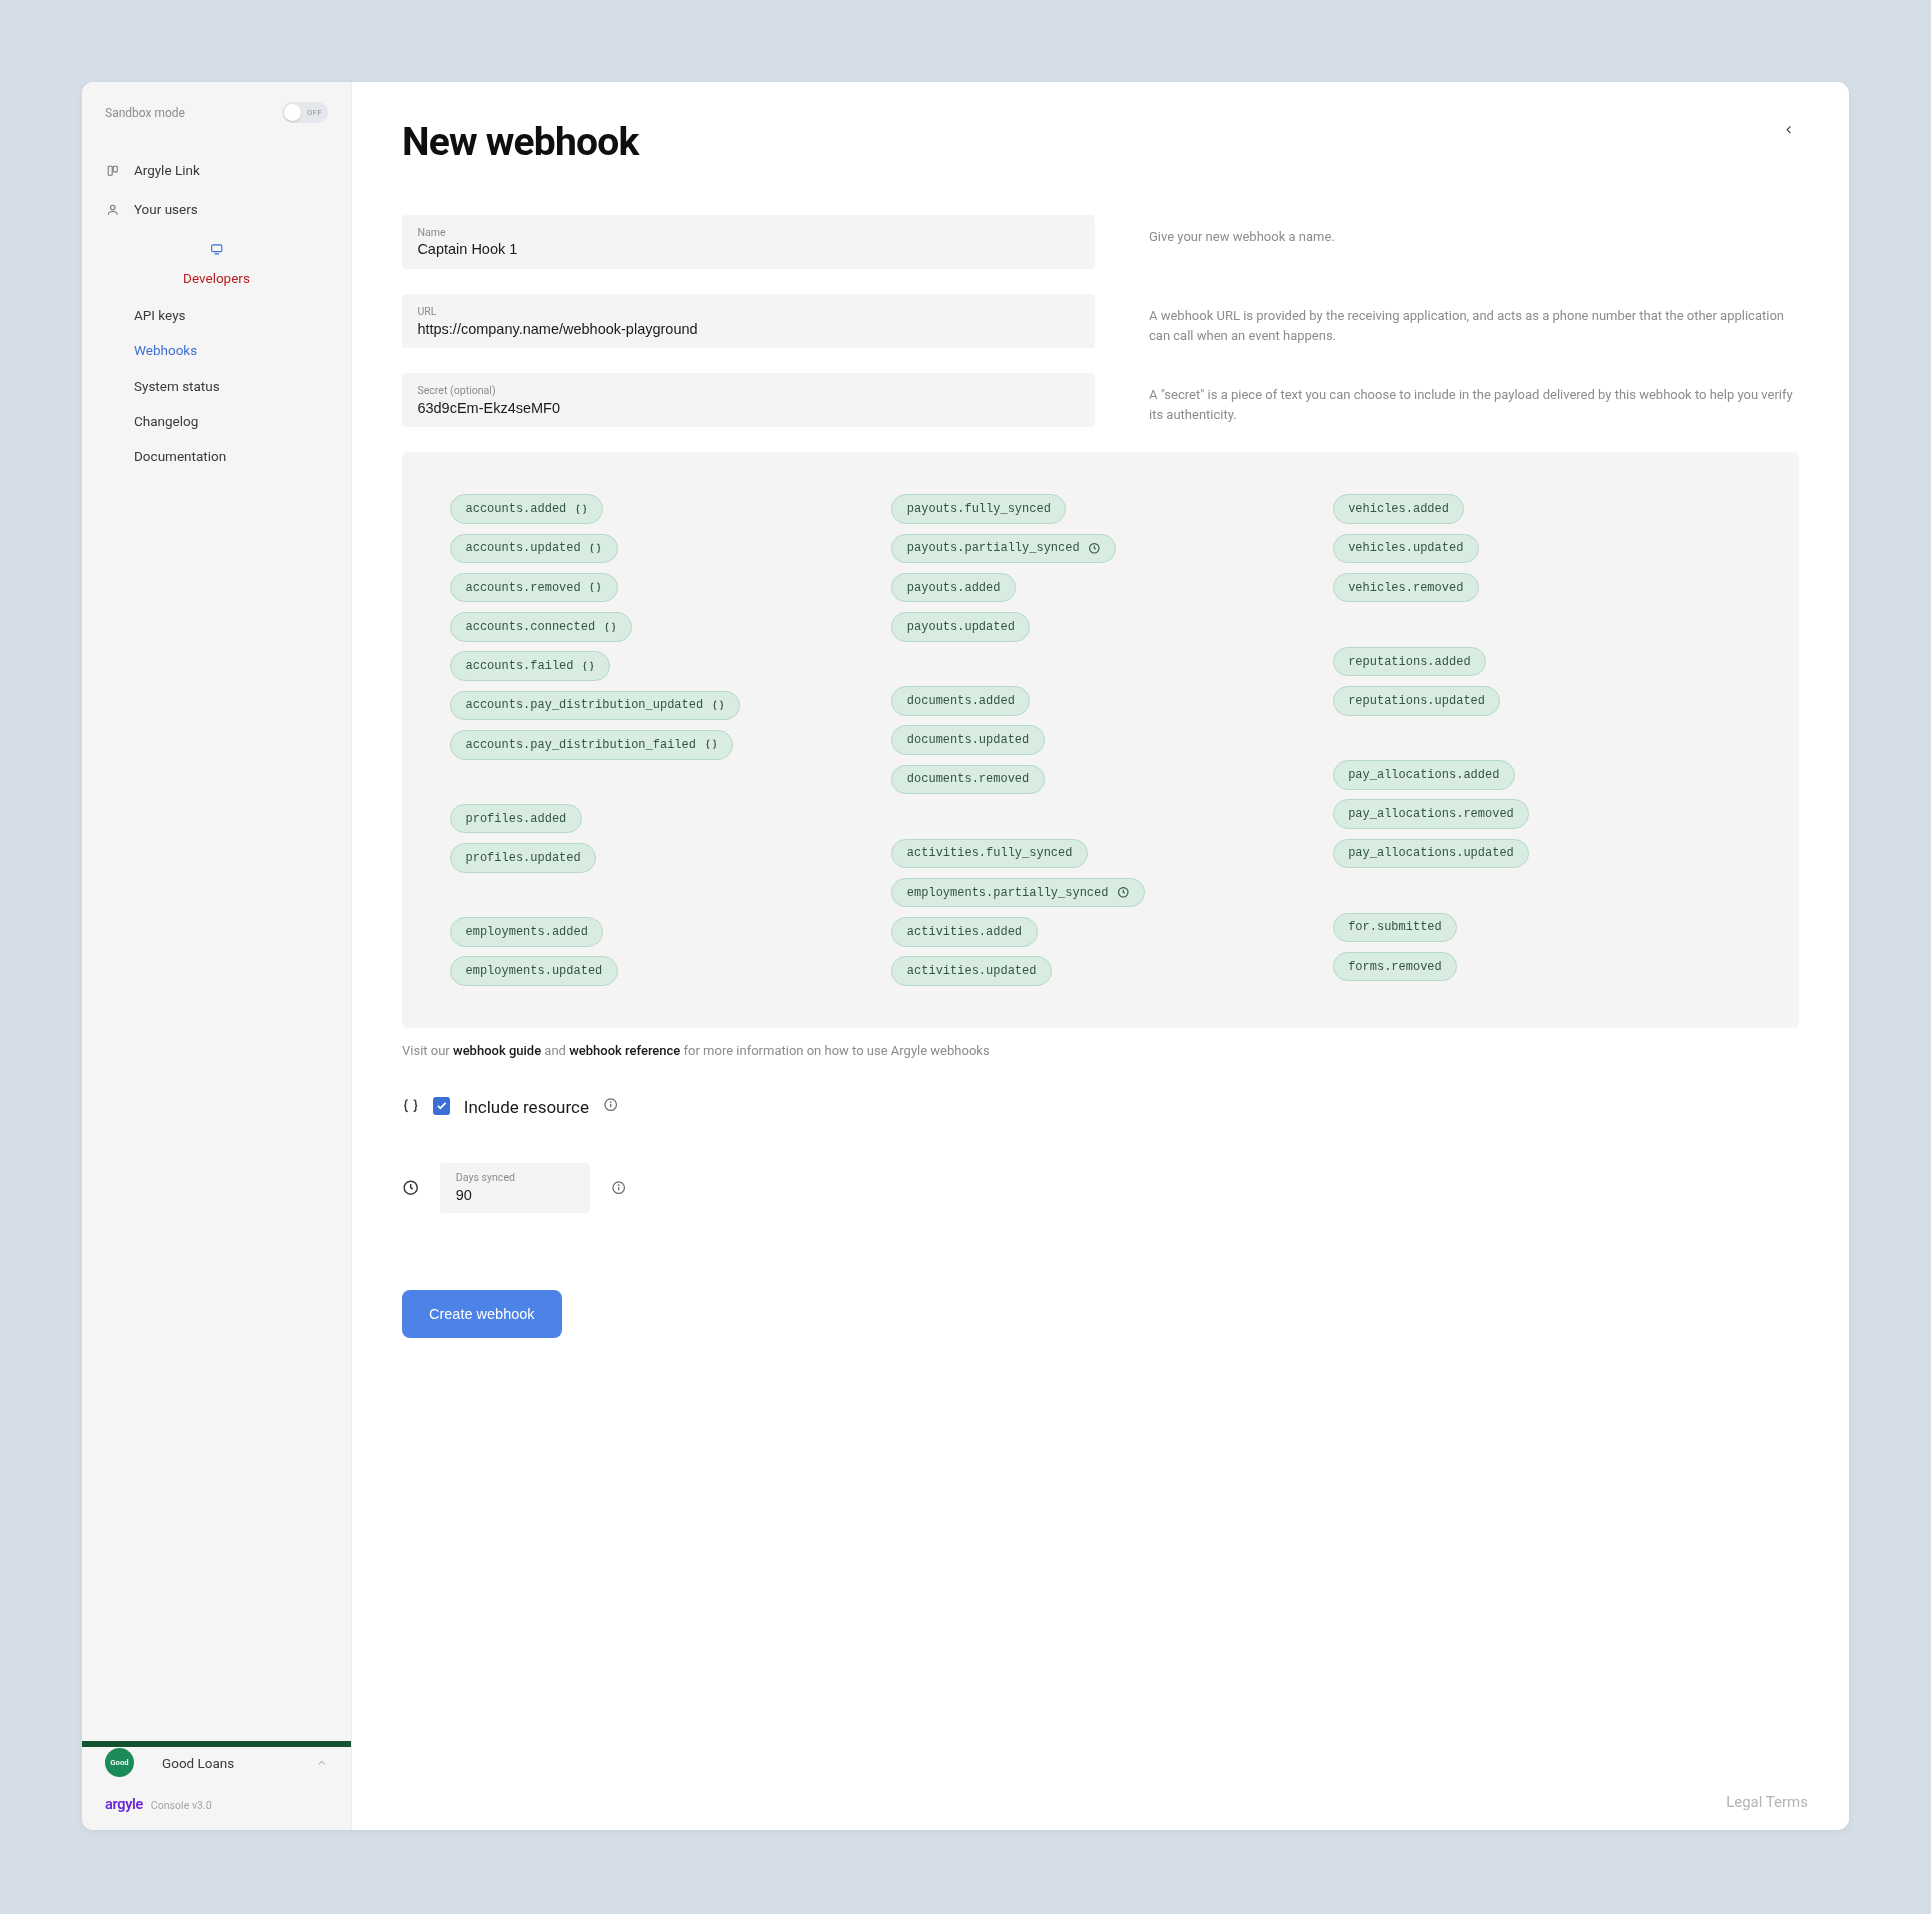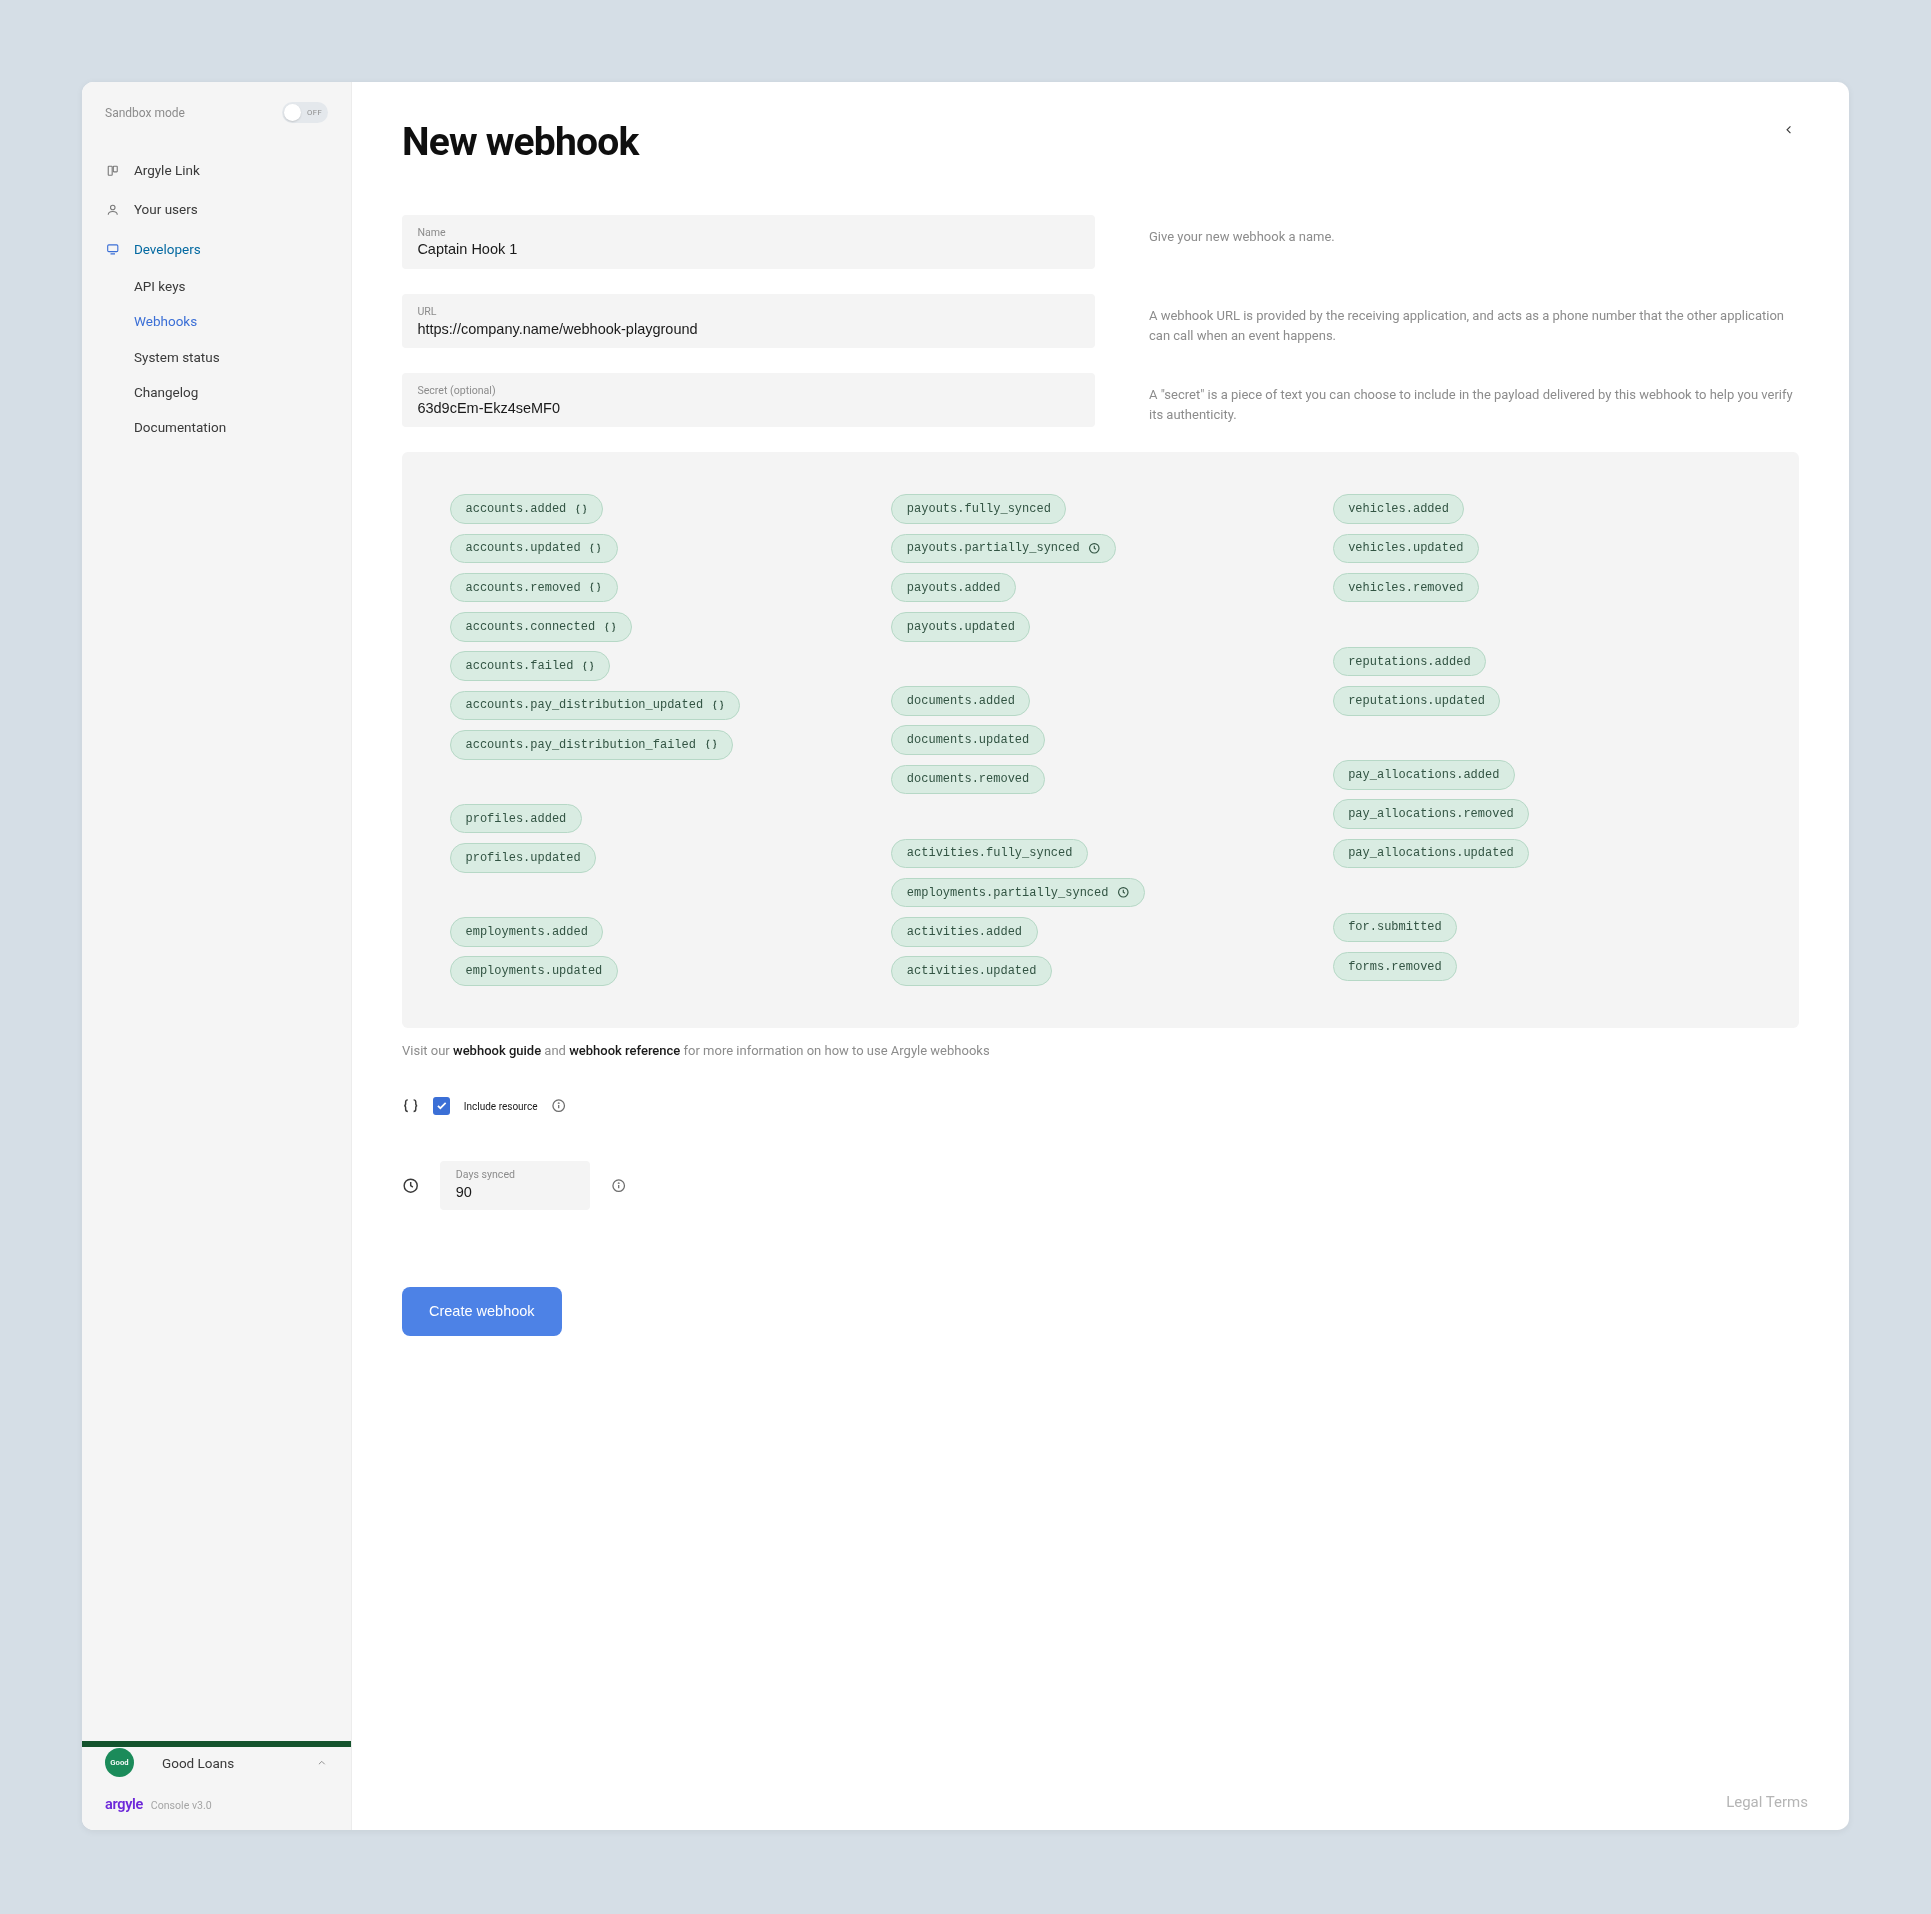--- a/index.html
+++ b/index.html
@@ -63,21 +63,21 @@
 .nav { padding: 7.7px 0; flex: 1; }
 .nav-item {
   display: flex;
   align-items: center;
   gap: 13.5px;
   padding: 11.6px 23px;
   font-size: 13.5px;
   color: #3a3a3a;
   cursor: pointer;
 }
-.nav-item.active { color: #0369a1; }
+.nav-item.active { color: #b91c1c; flex-direction: column; }
 .nav-icon {
   width: 15.4px;
   height: 15.4px;
   display: inline-flex;
   align-items: center;
   justify-content: center;
   color: #7a7a7a;
 }
 .nav-item.active .nav-icon { color: #3b6fd6; }
 .nav-sub {
@@ -234,24 +234,24 @@
 }
 .help-line {
   font-size: 13px;
   color: #8c8c8c;
   margin-bottom: 39px;
 }
 .help-line a { color: #1a1a1a; text-decoration: none; font-weight: 500; }
 
 .include-row {
   display: flex;
-  align-items: center;
+  align-items: flex-start;
   gap: 13.5px;
   margin-bottom: 46px;
-  font-size: 10px;
+  font-size: 17px;
 }
 .braces-icon { color: #3a3a3a; }
 .checkbox {
   width: 17.4px; height: 17.4px;
   background: #3b6fd6;
   border-radius: 2.9px;
   display: flex;
   align-items: center;
   justify-content: center;
   color: #fff;

